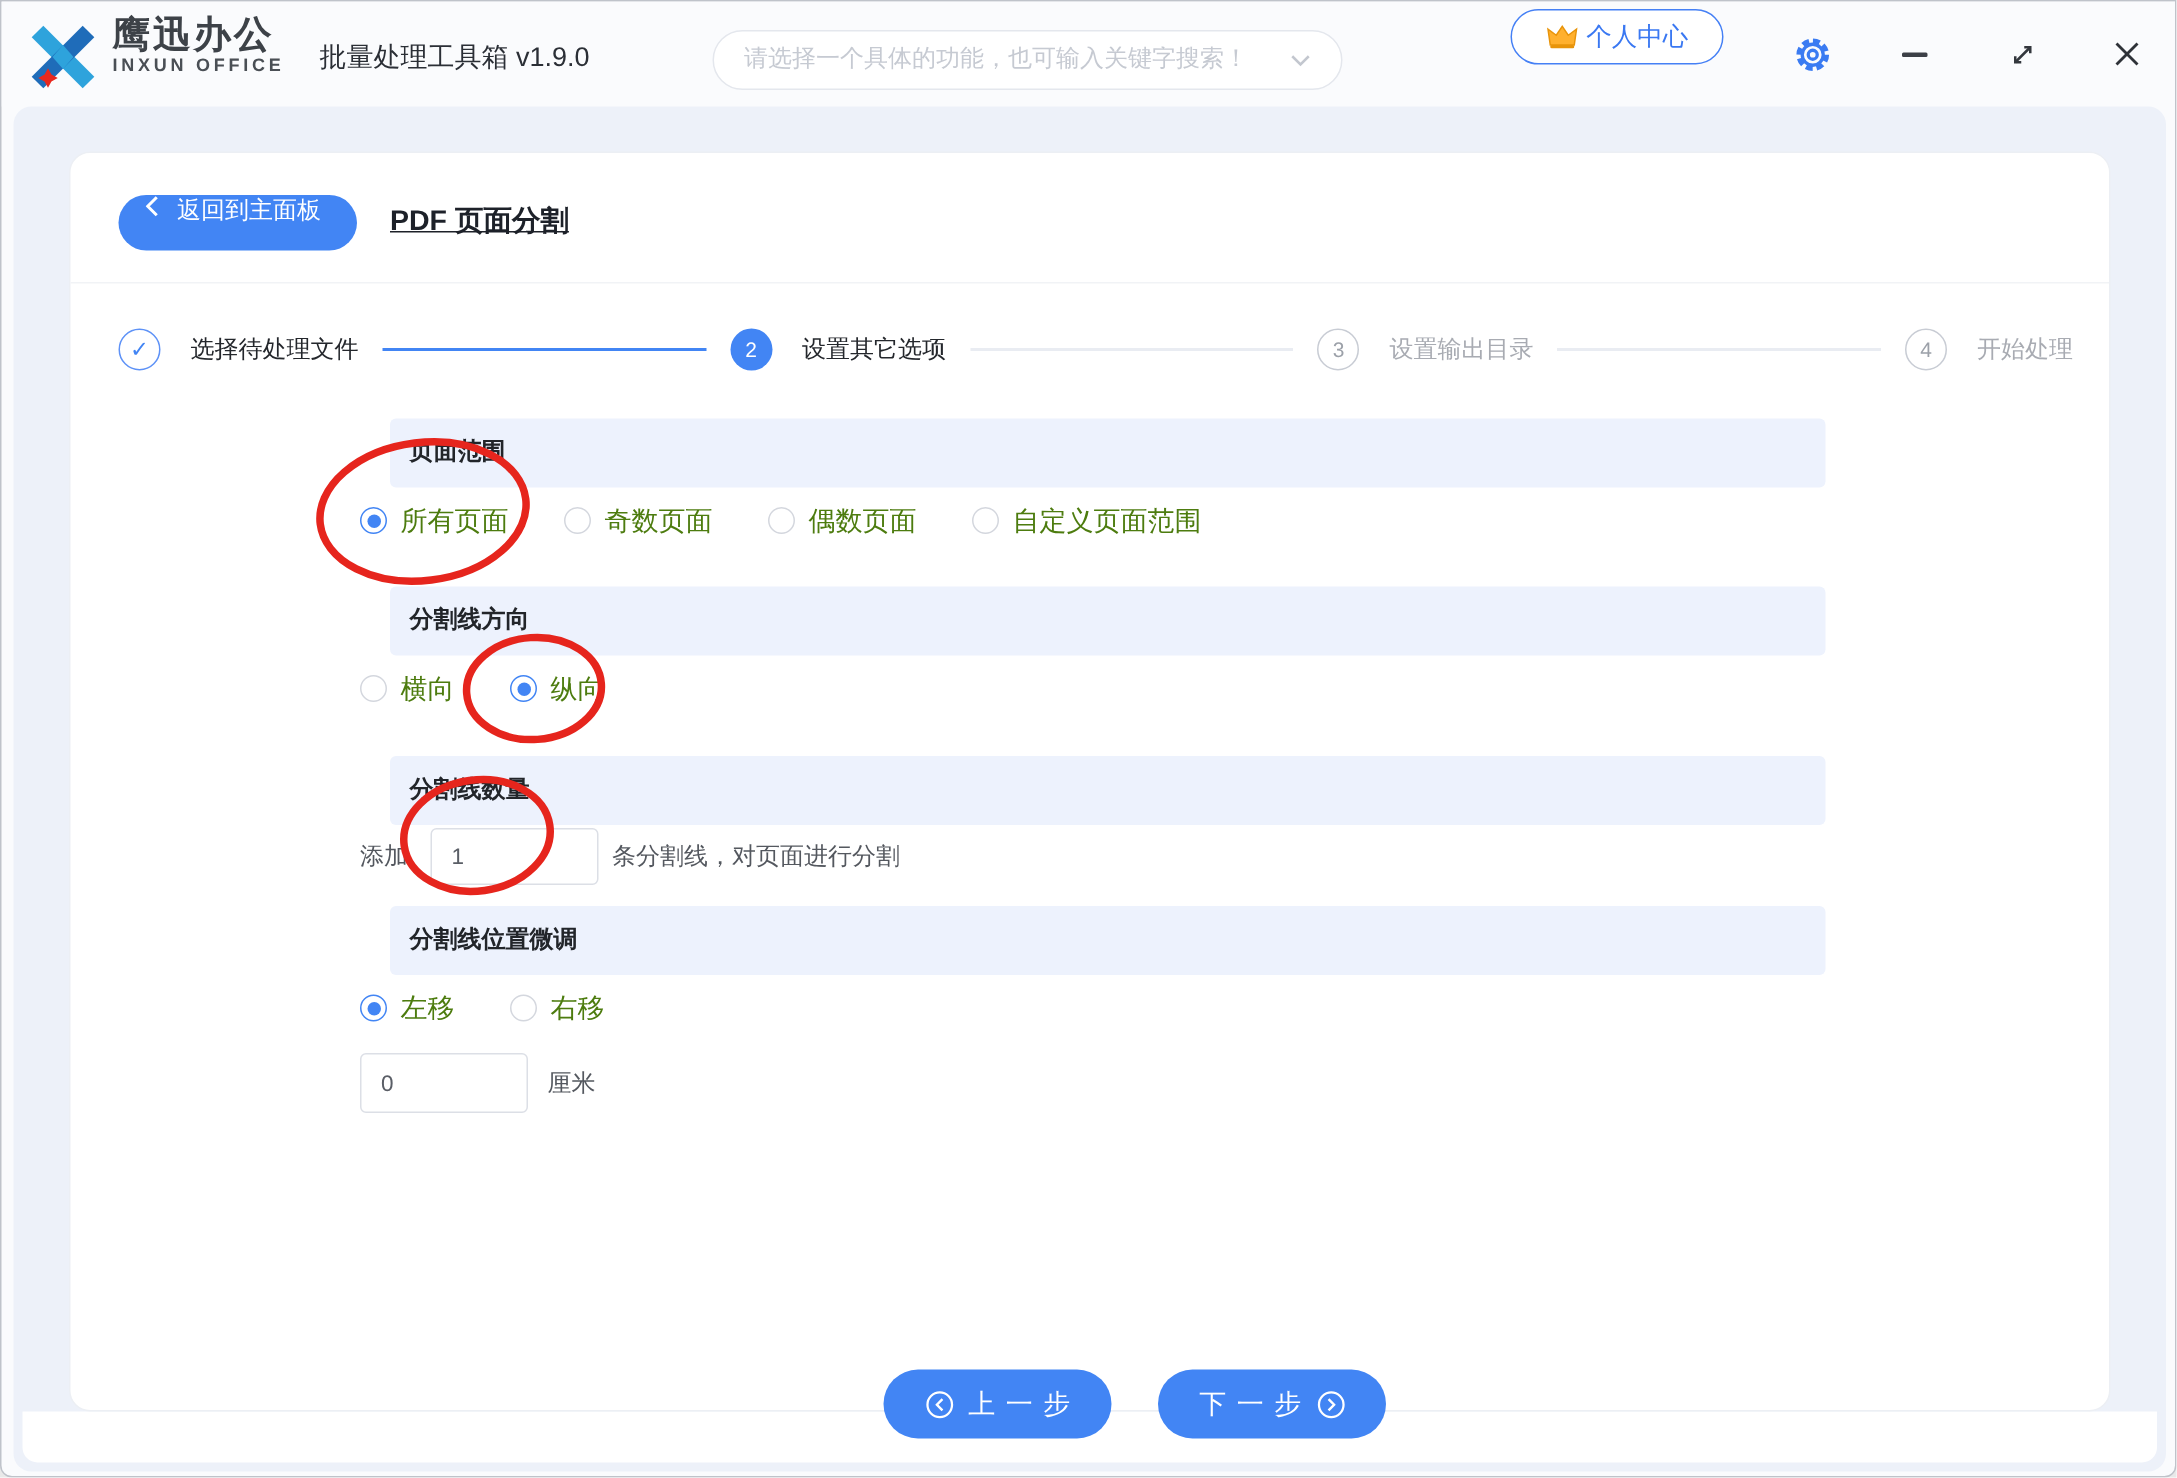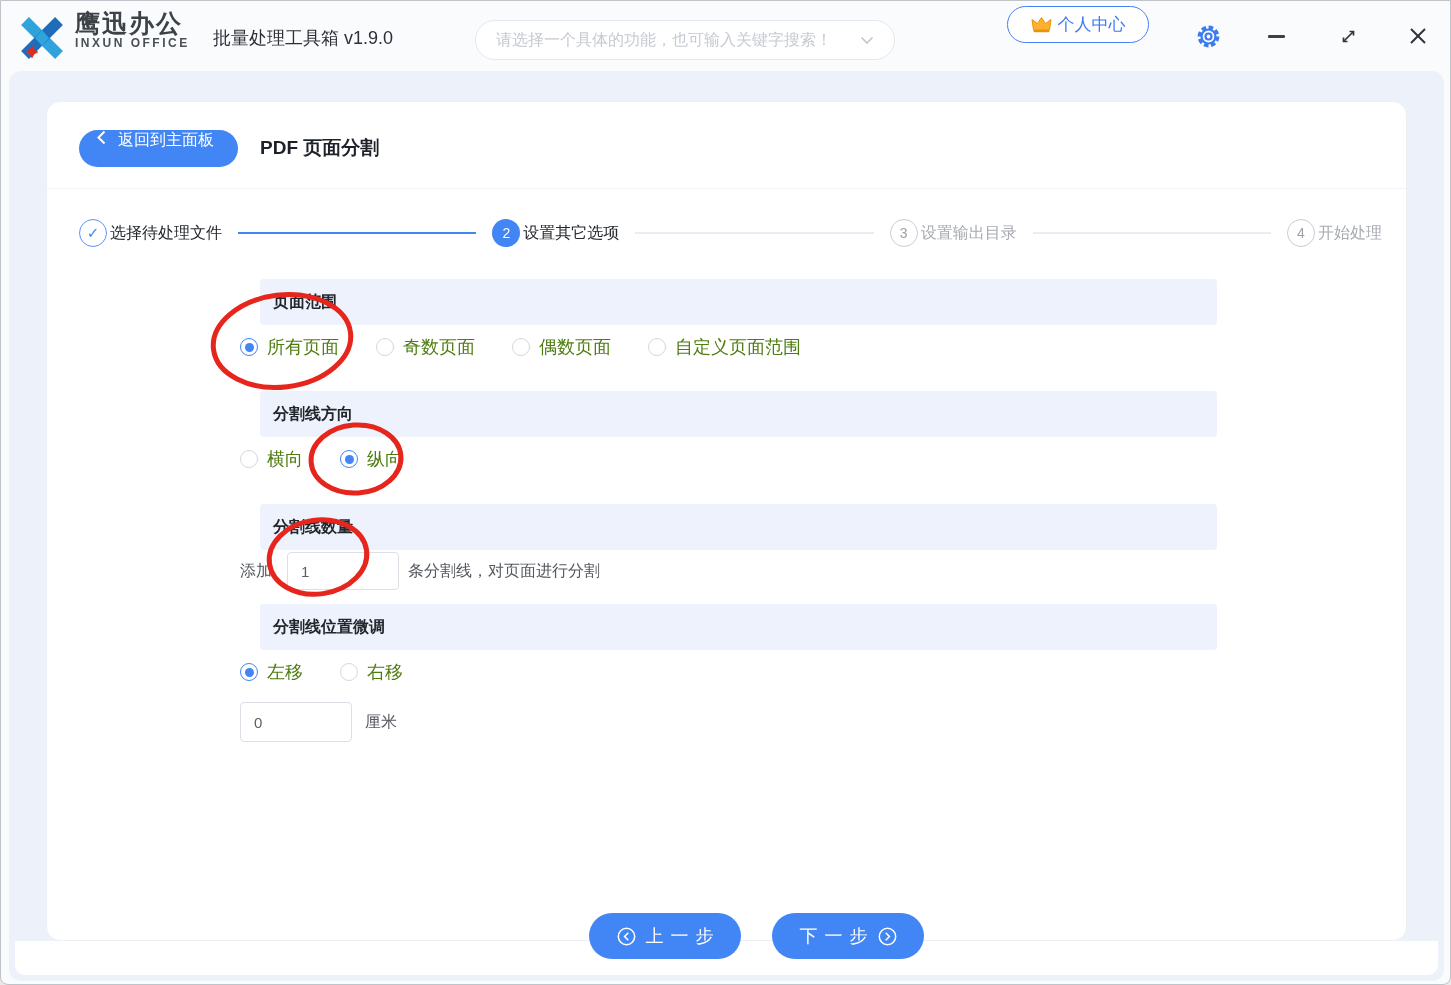--- a/index.html
+++ b/index.html
@@ -43,32 +43,32 @@
 
   
   .card{ position:absolute; left:45px; top:100px; width:1361px; height:840px;
          background:#fff; border:1px solid #eceff4; border-radius:14px; }
   .card-header{ position:absolute; left:0; top:0; width:100%; height:87px;
                 border-bottom:1px solid #f1f3f6; }
   .back-btn{ position:absolute; left:32px; top:28px; height:37px; padding:0 24px 12px 18px;
              background:#4285f4; border-radius:19px; color:#fff; font-size:16px;
              display:flex; align-items:flex-start; gap:12px; cursor:pointer; border:none; }
   .page-title{ position:absolute; left:213px; top:0; height:87px; line-height:91px;
-               font-size:19px; font-weight:700; color:#1d2129; }
+               font-size:19px; font-weight:700; color:#1d2129;text-decoration:underline; }
 
   
   .steps{ position:absolute; left:32px; top:117px; width:1303px; height:28px;
           display:flex; align-items:center; }
   .step{ display:flex; align-items:center; }
   .step-circle{ width:28px; height:28px; border-radius:50%; display:flex;
                 align-items:center; justify-content:center; font-size:14px; flex:none; }
   .step.done .step-circle{ border:1px solid #5e92f7; color:#4285f4; background:#fff; font-size:15px; }
   .step.active .step-circle{ background:#4285f4; color:#fff; }
   .step.pending .step-circle{ border:1px solid #c8ccd4; color:#9ca1a9; background:#fff; }
-  .step-label{ margin-left:3px; font-size:16px; white-space:nowrap; }
+  .step-label{ margin-left:20px; font-size:16px; white-space:nowrap; }
   .step.done .step-label, .step.active .step-label{ color:#24272c; }
   .step.pending .step-label{ color:#a8abb2; }
   .connector{ flex:1; height:2px; margin:0 16px; }
   .connector.blue{ background:#4285f4; }
   .connector.gray{ background:#e9ecf2; }
 
   
   .form{ position:absolute; left:193px; top:177px; width:977px; }
   .sec-bar{ height:46px; background:#edf2fd; border-radius:4px; line-height:46px;
             padding:0 13px; font-size:16px; font-weight:700; color:#22252a;margin-left:20px; }

